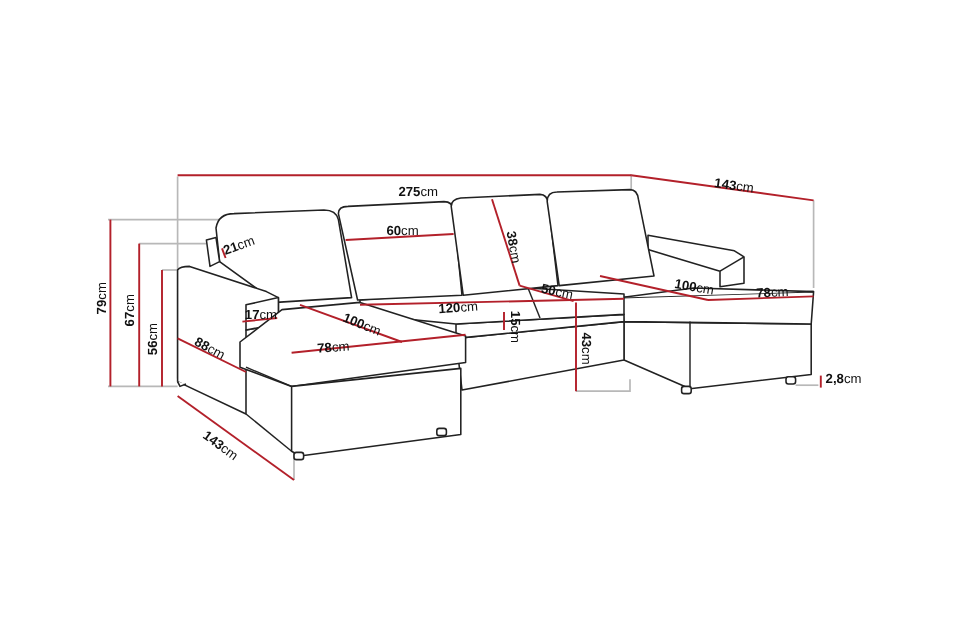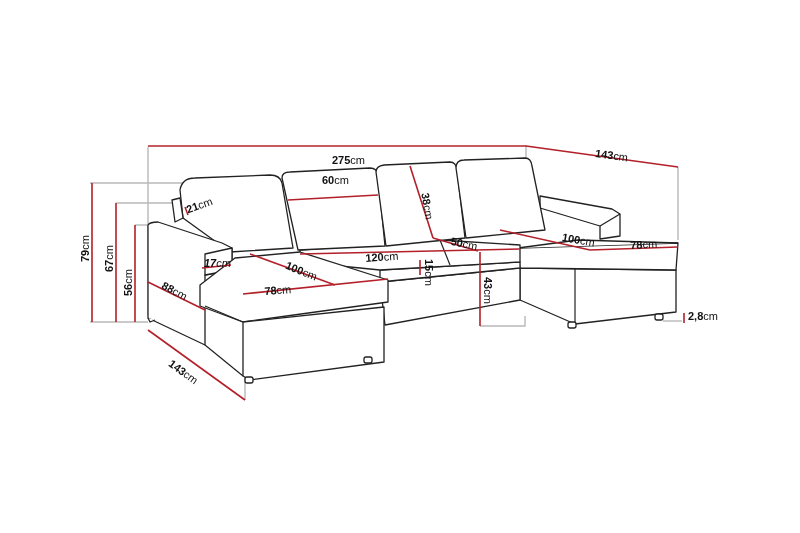--- a/index.html
+++ b/index.html
@@ -93,23 +93,23 @@
     <line class="r" x1="684" y1="313" x2="684" y2="323"></line>
   </g>
 </svg>
 
 <div class="lbl" style="left:332px;top:136px;margin-top:19px;"><b>275</b><span>cm</span></div>
 <div class="lbl" style="left:596px;top:148px;transform:rotate(8deg);"><b>143</b><span>cm</span></div>
 <div class="lbl" style="left:80px;top:262px;transform:rotate(-90deg);"><b>79</b><span>cm</span></div>
 <div class="lbl" style="left:104px;top:272px;transform:rotate(-90deg);"><b>67</b><span>cm</span></div>
 <div class="lbl" style="left:123px;top:296px;transform:rotate(-90deg);"><b>56</b><span>cm</span></div>
 <div class="lbl" style="left:185px;top:205px;transform:rotate(-20deg);"><b>21</b><span>cm</span></div>
-<div class="lbl" style="left:322px;top:175px;"><b>60</b><span>cm</span></div>
+<div class="lbl" style="left:322px;top:188px;"><b>60</b><span>cm</span></div>
 <div class="lbl" style="left:430px;top:192px;transform:rotate(80deg);"><b>38</b><span>cm</span></div>
-<div class="lbl" style="left:204px;top:258px;font-style:italic;"><b>17</b><span>cm</span></div>
+<div class="lbl" style="left:204px;top:258px;"><b>17</b><span>cm</span></div>
 <div class="lbl" style="left:165px;top:280px;transform:rotate(28deg);"><b>88</b><span>cm</span></div>
 <div class="lbl" style="left:288px;top:260px;transform:rotate(22deg);"><b>100</b><span>cm</span></div>
 <div class="lbl" style="left:264px;top:286px;transform:rotate(-4deg);"><b>78</b><span>cm</span></div>
 <div class="lbl" style="left:365px;top:253px;transform:rotate(-4deg);"><b>120</b><span>cm</span></div>
 <div class="lbl" style="left:434px;top:259px;transform:rotate(90deg);"><b>15</b><span>cm</span></div>
 <div class="lbl" style="left:452px;top:236px;transform:rotate(12deg);"><b>50</b><span>cm</span></div>
 <div class="lbl" style="left:493px;top:277px;transform:rotate(90deg);"><b>43</b><span>cm</span></div>
 <div class="lbl" style="left:563px;top:232px;transform:rotate(10deg);"><b>100</b><span>cm</span></div>
 <div class="lbl" style="left:630px;top:240px;transform:rotate(-3deg);"><b>78</b><span>cm</span></div>
 <div class="lbl" style="left:688px;top:311px;"><b>2,8</b><span>cm</span></div>

